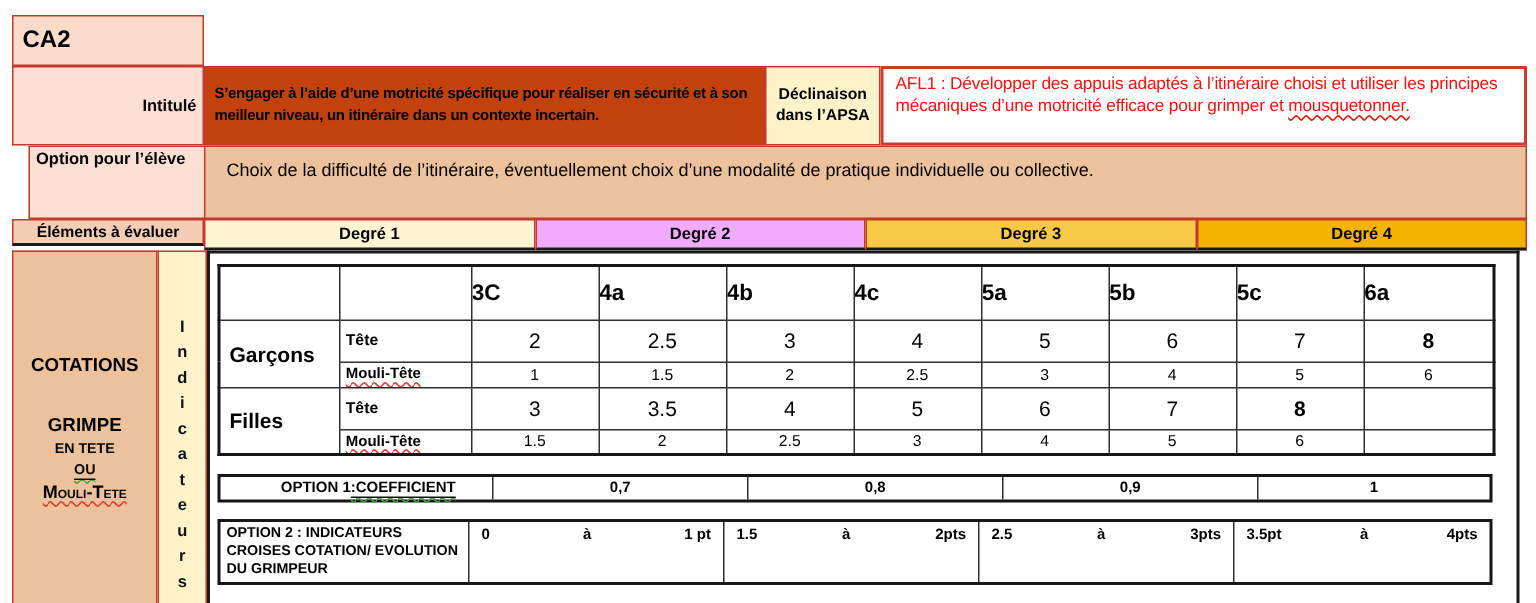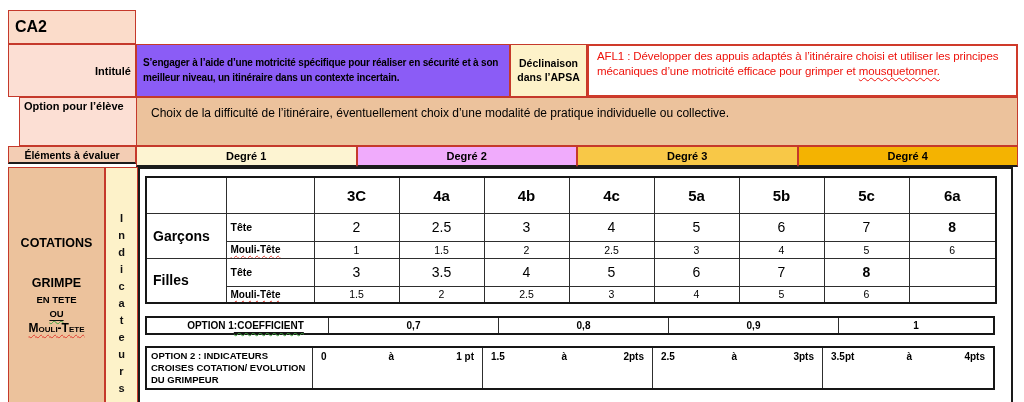--- a/index.html
+++ b/index.html
@@ -12,21 +12,21 @@
 
   
   .ca2 { left:8px; top:10px; width:128px; height:34px; background:#fbdcca;
          font-weight:bold; font-size:16px; padding-left:6px; }
   .title { left:136px; top:10px; width:882px; height:34px; background:#fbdcca;
            font-weight:bold; font-size:17px; padding-left:5px; }
 
   
   .intitule { left:8px; top:44px; width:128px; height:53px; background:#fcdfd4;
               font-weight:bold; font-size:11px; justify-content:flex-end; padding-right:4px; }
-  .statement { left:136px; top:44px; width:374px; height:53px; background:#8b5cf6;
+  .statement { left:136px; top:44px; width:374px; height:53px; background:#c2410c;
                font-weight:bold; font-size:10px; letter-spacing:-0.2px; line-height:1.45;
                padding:2px 4px 2px 6px; }
   .declinaison { left:510px; top:44px; width:77px; height:53px; background:#fdf2c9;
                  font-weight:bold; font-size:10.5px; text-align:center; line-height:1.3; padding:0 3px; }
   .afl1 { left:587px; top:44px; width:431px; height:53px; background:#ffffff;
           border:2px solid #cf3a2a; color:#ee130c; font-size:11.5px; letter-spacing:-0.1px;
           line-height:1.32; padding:3px 8px; }
   .wavy-red-u { text-decoration: underline wavy #ee130c; text-decoration-thickness:1px; text-underline-offset:2px; }
 
   
@@ -64,21 +64,21 @@
           letter-spacing:5px; color:#111; }
 
   
   .panel { left:138px; top:167px; width:875px; height:235px; background:#ffffff;
            border:2px solid #1a1a1a; border-bottom:none; }
 
   
   .gwrap { position:absolute; left:145px; top:176px; }
   table.gt { border-collapse:collapse; table-layout:fixed; width:850px; border:2px solid #161616; }
   table.gt td, table.gt th { border:1px solid #2e2e2e; overflow:hidden; white-space:nowrap; }
-  .gt thead th { height:36px; font-weight:bold; font-size:15px; text-align:center; }
+  .gt thead th { height:36px; font-weight:bold; font-size:15px; text-align:left; }
   .row-tete td { height:28px; }
   .row-mouli td { height:17px; }
   .group { font-weight:bold; font-size:14px; text-align:left; padding-left:6px; }
   .rtype { font-weight:bold; font-size:10.5px; text-align:left; padding-left:4px; }
   .rtype-m { font-weight:bold; font-size:10px; text-align:left; padding-left:4px; }
   .val-t { font-size:14px; font-weight:400; text-align:center; }
   .val-m { font-size:10.5px; font-weight:400; text-align:center; }
   .b8 { font-weight:bold; }
 
   

